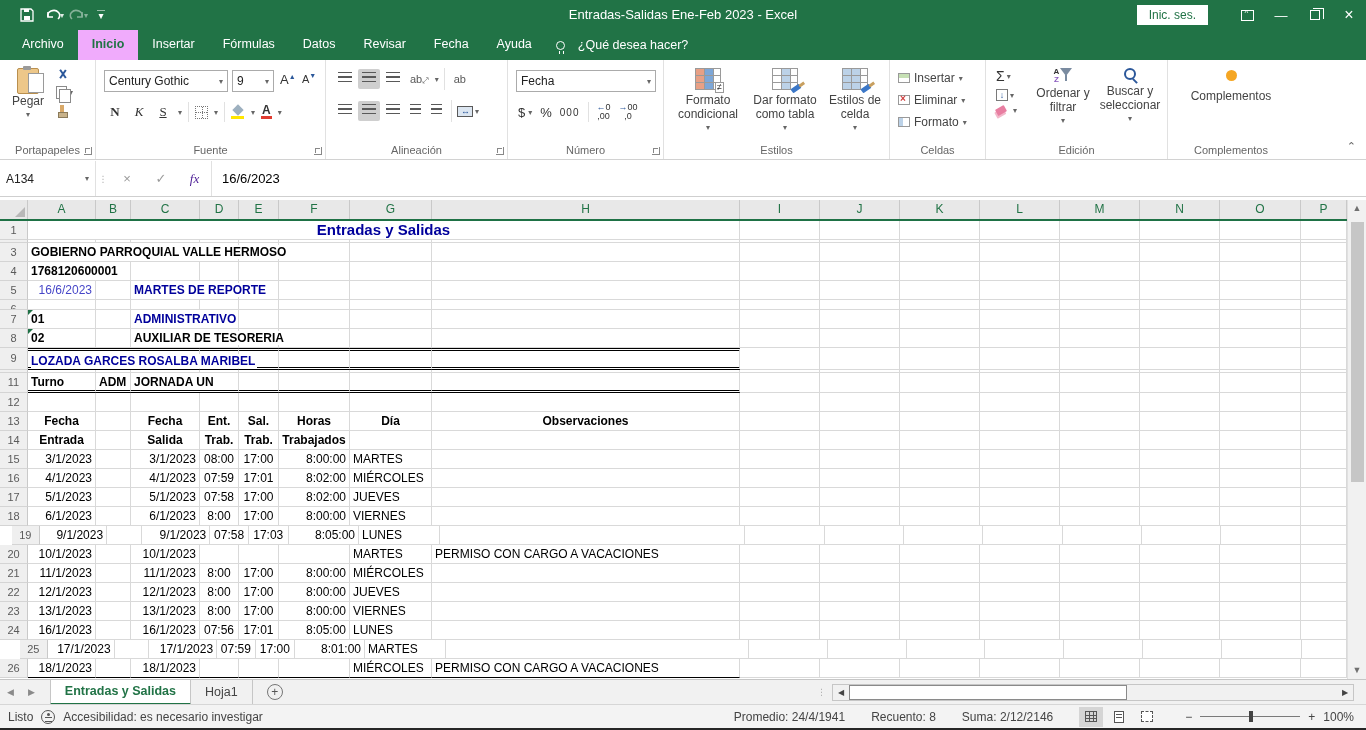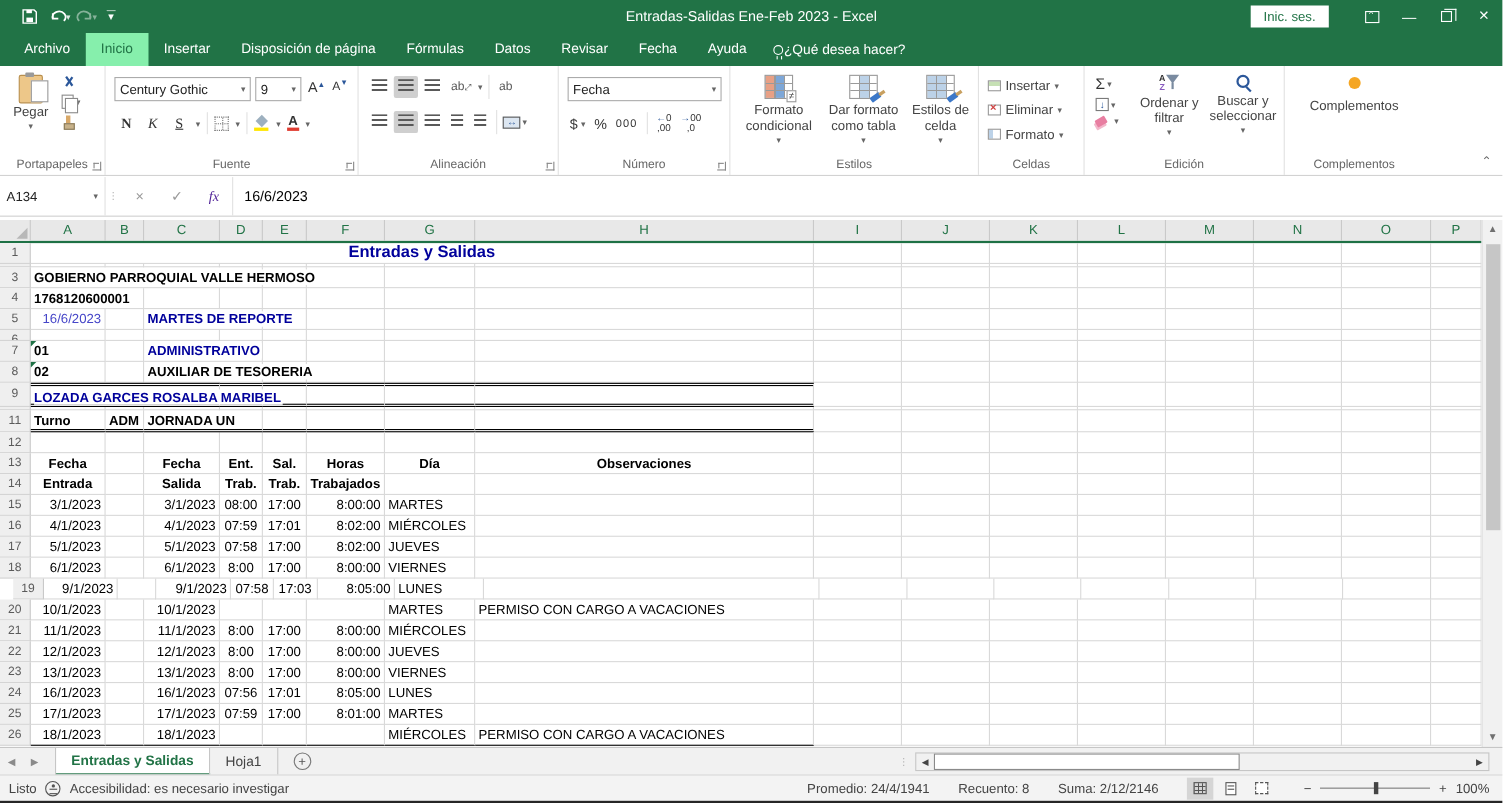--- a/index.html
+++ b/index.html
@@ -18,22 +18,22 @@
   #signin { background:#fff; color:#217346; font-size:12px; padding:3px 12px; margin-right:22px; }
   .winbtn { width:34px; height:30px; display:flex; align-items:center; justify-content:center; font-size:13px; color:#fff; }
   .ic-ribbonopt { width:13px; height:11px; border:1px solid #fff; position:relative; }
   .ic-ribbonopt::after { content:"^"; position:absolute; top:-3px; left:3px; font-size:8px; }
   .ic-restore { width:10px; height:10px; border:1px solid #fff; position:relative; }
   .ic-restore::before { content:""; position:absolute; top:-3px; left:2px; width:10px; height:10px; border:1px solid #fff; border-left:none; border-bottom:none; }
 
   
   #tabrow { position:absolute; top:30px; left:0; width:1366px; height:30px; background:#217346; display:flex; align-items:flex-end; }
   .rtab { color:#fff; font-size:12.5px; padding:7px 14px 7px; height:30px; }
-  .rtab.active { background:#86efac; color:#217346; font-weight:normal; }
-  #tellme { display:flex; align-items:center; color:#fff; font-size:12.5px; padding:7px 10px; gap:1px; height:30px; }
+  .rtab.active { background:#f0abfc; color:#217346; font-weight:bold; }
+  #tellme { display:flex; align-items:center; color:#fff; font-size:12.5px; padding:7px 10px; gap:13px; height:30px; }
   .ic-bulb { width:9px; height:9px; border:1.5px solid #fff; border-radius:50%; position:relative; display:inline-block; }
   .ic-bulb::after { content:""; position:absolute; left:2px; top:9px; width:3px; height:3px; border-left:1.5px solid #fff; border-right:1.5px solid #fff; }
   .ic-comment { width:15px; height:11px; border:1.5px solid #fff; border-radius:2px; position:relative; }
   .ic-comment::after { content:""; position:absolute; left:2px; bottom:-5px; border:3px solid transparent; border-top-color:#fff; }
   #tab-comment { position:absolute; right:8px; top:36px; }
 
   
   #ribbon { position:absolute; top:60px; left:0; width:1366px; height:100px; background:#fff; border-bottom:1px solid #d2d2d2; font-size:12px; color:#444; }
   .rgroup { position:absolute; top:0; height:99px; border-right:1px solid #e1e1e1; }
   .glabel { position:absolute; bottom:3px; left:0; right:0; text-align:center; font-size:11px; color:#666; }
@@ -219,21 +219,20 @@
           <span class="ic-restore"></span>
         </span>
       <span class="winbtn" style="font-size:16px;">×</span>
     </div>
   </div>
 
   <div id="tabrow">
     <span class="rtab" style="margin-left:8px;">Archivo</span>
     <span class="rtab active">Inicio</span>
     <span class="rtab">Insertar</span>
-    <span class="rtab">Disposición de página</span>
     <span class="rtab">Fórmulas</span>
     <span class="rtab">Datos</span>
     <span class="rtab">Revisar</span>
     <span class="rtab">Fecha</span>
     <span class="rtab">Ayuda</span>
     <span id="tellme">
       <span class="ic-bulb"></span>
       <span>¿Qué desea hacer?</span>
     </span>
     <span class="ic-comment" id="tab-comment"></span>
@@ -883,21 +882,21 @@
           <div class="gc l" style="width: 308px; line-height: 18px;"></div>
           <div class="gc" style="width: 80px; line-height: 18px;"></div>
           <div class="gc" style="width: 80px; line-height: 18px;"></div>
           <div class="gc" style="width: 80px; line-height: 18px;"></div>
           <div class="gc" style="width: 80px; line-height: 18px;"></div>
           <div class="gc" style="width: 80px; line-height: 18px;"></div>
           <div class="gc" style="width: 80px; line-height: 18px;"></div>
           <div class="gc" style="width: 81px; line-height: 18px;"></div>
           <div class="gc" style="width: 46px; line-height: 18px;"></div>
         </div>
-        <div class="g-row" style="height: 19px;">
+        <div class="g-row" style="height: 19px; margin-left: 20px;">
           <div class="rn" style="line-height: 18px;">25</div>
           <div class="gc r" style="width: 68px; line-height: 18px;"><span class="txt">17/1/2023</span></div>
           <div class="gc" style="width: 35px; line-height: 18px;"></div>
           <div class="gc r" style="width: 69px; line-height: 18px;"><span class="txt">17/1/2023</span></div>
           <div class="gc c" style="width: 39px; line-height: 18px;"><span class="txt">07:59</span></div>
           <div class="gc c" style="width: 40px; line-height: 18px;"><span class="txt">17:00</span></div>
           <div class="gc r" style="width: 71px; line-height: 18px;"><span class="txt">8:01:00</span></div>
           <div class="gc l" style="width: 82px; line-height: 18px;"><span class="txt">MARTES</span></div>
           <div class="gc l" style="width: 308px; line-height: 18px;"></div>
           <div class="gc" style="width: 80px; line-height: 18px;"></div>

